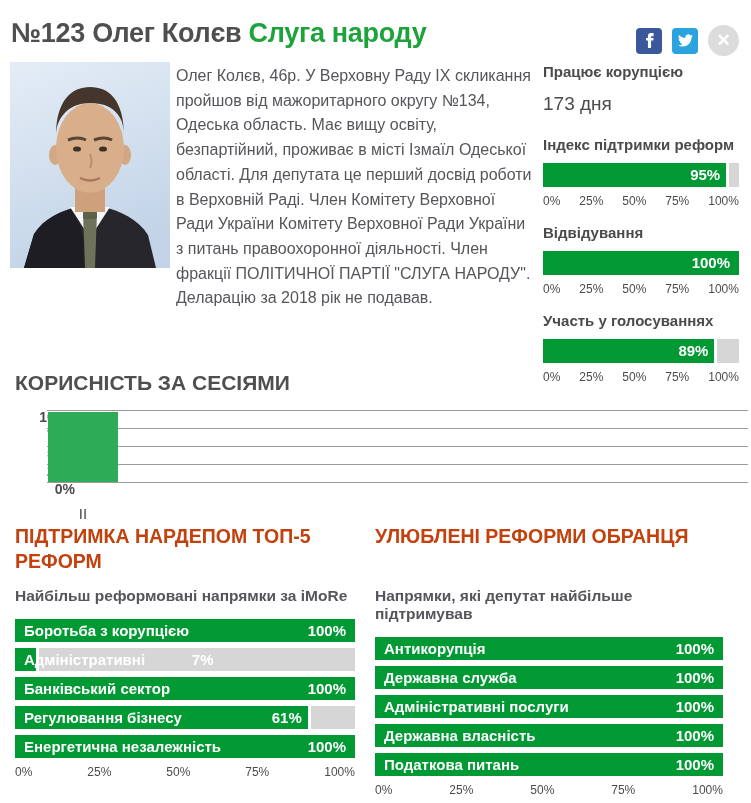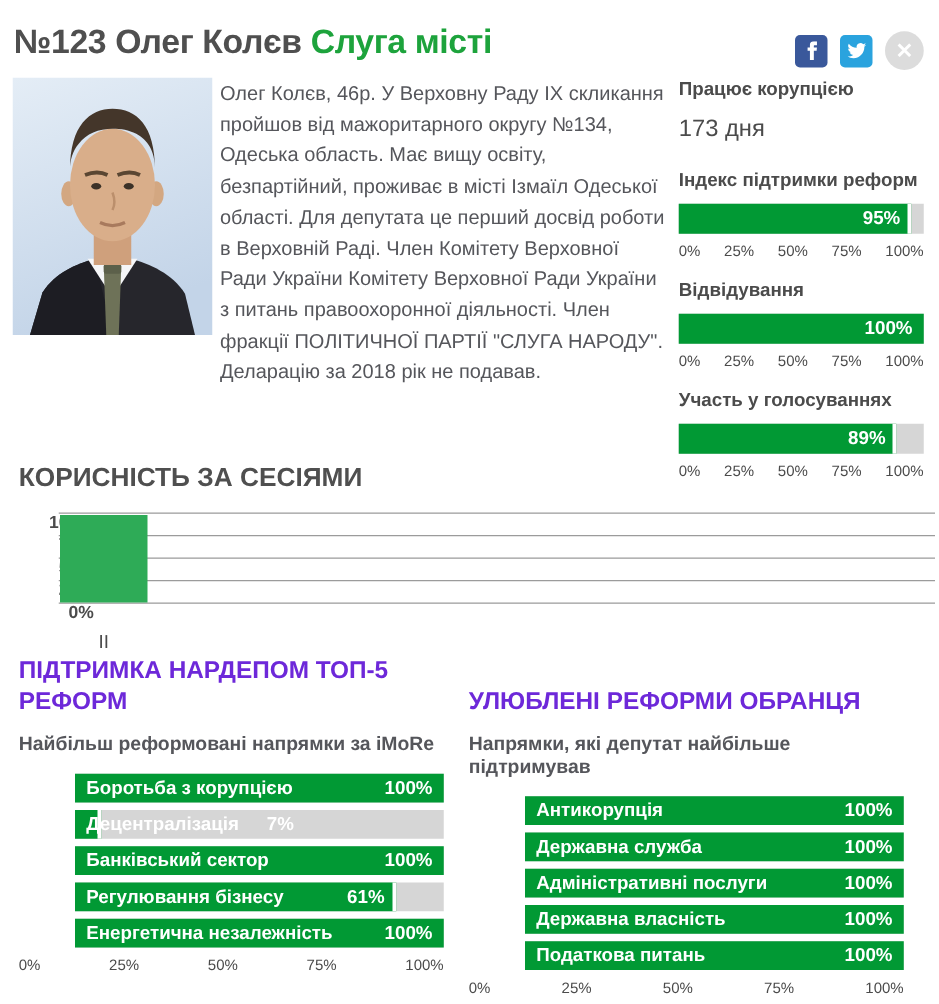--- a/index.html
+++ b/index.html
@@ -74,45 +74,45 @@
   .xtick {
     position:absolute; left:33px; width:70px; top:102px; text-align:center;
     font-size:15px; color:#4b4b4b;
   }
 
   
   .col { position:absolute; top:524px; }
   .col-left  { left:15px;  width:340px; }
   .col-right { left:375px; width:348px; }
   .col-title {
-    font-size:19.5px; font-weight:bold; color:#6d28d9; line-height:25px;
-    min-height:50px; display:flex; align-items:flex-end;
+    font-size:19.5px; font-weight:bold; color:#c2410c; line-height:25px;
+    min-height:50px; display:flex; align-items:flex-start;
   }
   .col-left .col-title div { max-width:300px; }
   .col-sub { font-size:15.5px; font-weight:bold; color:#55565b; margin:13px 0 14px; }
-  .rbar { position:relative; height:23px; background:#d6d6d6; margin-bottom:6px;margin-left:45px; }
+  .rbar { position:relative; height:23px; background:#d6d6d6; margin-bottom:6px; }
   .rbar .fill { border-right-width:3px; }
   .rbar-label {
     position:absolute; left:9px; top:0; line-height:23px; color:#fff;
     font-weight:bold; font-size:15px; z-index:2; white-space:nowrap;
   }
   .rbar .bar-pct { line-height:23px; }
   .axis-row {
     display:flex; justify-content:space-between;
     font-size:12px; color:#4b4b4b; margin-top:7px;
   }
 </style>
 </head>
 <body>
 
 <div class="page">
 
   <div class="header-title">
     <span>№123 Олег Колєв</span>
-    <span class="party">Слуга місті</span>
+    <span class="party">Слуга народу</span>
   </div>
 
   <div class="social">
     <div class="icon-btn fb">
       <svg viewBox="0 0 24 24">
           <path d="M9.5 8H6.5v4h3v12h5V12h3.6l.4-4h-4V6.3c0-1 .2-1.3 1.1-1.3H18.5V0h-3.8c-3.6 0-5.2 1.6-5.2 4.6V8z"></path>
         </svg>
     </div>
     <div class="icon-btn tw">
       <svg viewBox="0 0 24 24">
@@ -236,21 +236,21 @@
       </div>
     <div class="col-sub">Найбільш реформовані напрямки за iMoRe</div>
 
     <div class="rbar">
       <div class="fill full" style="width: 100%;"></div>
       <span class="rbar-label">Боротьба з корупцією</span>
       <span class="bar-pct" style="right: calc(0% + 9px);">100%</span>
     </div>
     <div class="rbar">
       <div class="fill" style="width: 7%;"></div>
-      <span class="rbar-label">Децентралізація</span>
+      <span class="rbar-label">Адміністративні</span>
       <span class="bar-pct" style="left: 52%;">7%</span>
     </div>
     <div class="rbar">
       <div class="fill full" style="width: 100%;"></div>
       <span class="rbar-label">Банківський сектор</span>
       <span class="bar-pct" style="right: calc(0% + 9px);">100%</span>
     </div>
     <div class="rbar">
       <div class="fill" style="width: 87%;"></div>
       <span class="rbar-label">Регулювання бізнесу</span>

